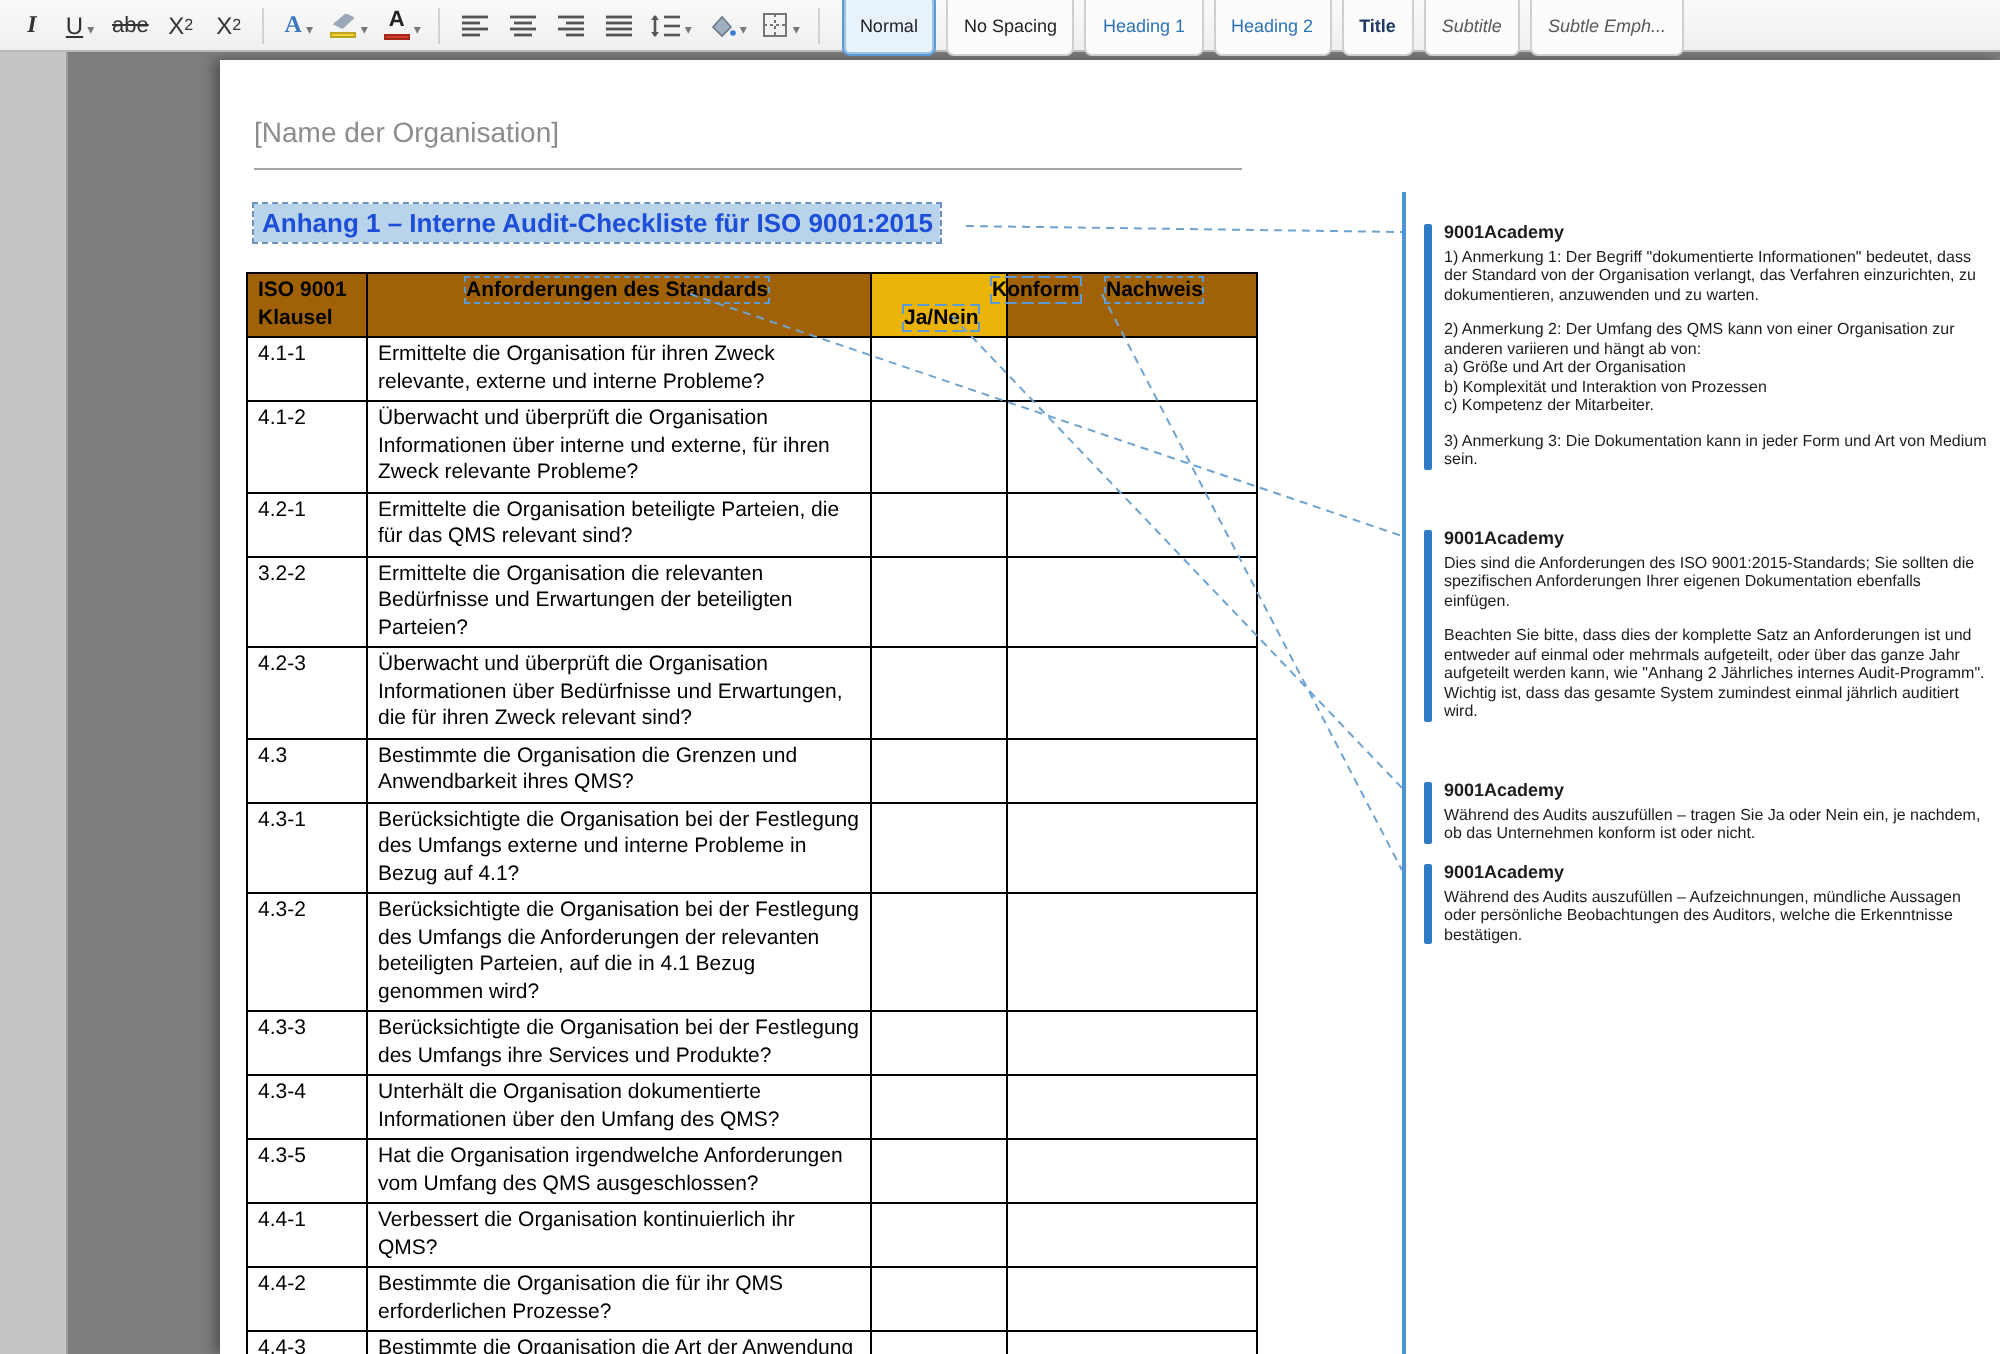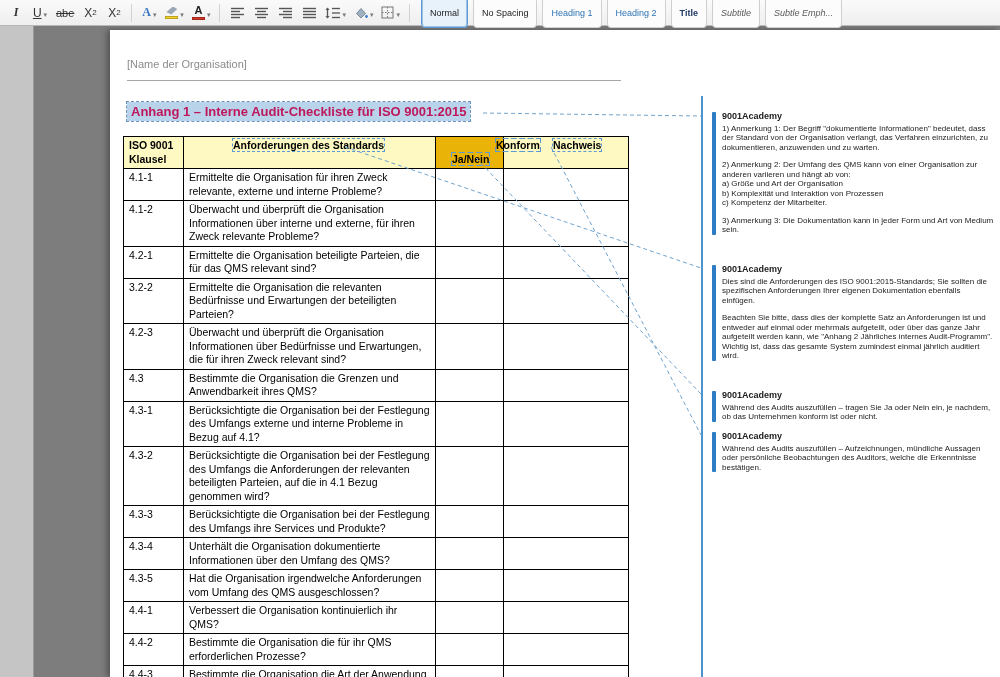--- a/index.html
+++ b/index.html
@@ -57,36 +57,36 @@
   }
   .sheet {
     position:absolute; top:30px; left:110px; width:890px; height:647px;
     background:#ffffff; box-shadow:-3px 0 6px rgba(0,0,0,.35); z-index:10;
   }
 
   
   .org {
     position:absolute; left:17px; top:28px; width:494px;
     border-bottom:1px solid #a6a6a6; padding-bottom:10px;
-    font-size:11px; color:#8c8c8c;
+    font-size:14px; color:#8c8c8c;
   }
   .heading-line { position:absolute; left:17px; top:72px; white-space:nowrap; }
   .heading-sel {
     display:inline-block; background:#b9d3ea; outline:1px dashed #6b93bd;
-    padding:2px 4px; font-size:13px; font-weight:bold; color:#be185d;
+    padding:2px 4px; font-size:13px; font-weight:bold; color:#1d4ed8;
   }
   .doc-table {
     position:absolute; left:13px; top:106px; width:505px;
     border-collapse:collapse; table-layout:fixed;
     font-size:10.5px; line-height:13.5px; color:#000;
   }
   .doc-table td, .doc-table th {
     border:1px solid #000; vertical-align:top; padding:2px 5px; text-align:left;
   }
-  .doc-table th { background:#fef9c3; font-weight:bold; }
+  .doc-table th { background:#a16207; font-weight:bold; }
   .doc-table th.konform-h { background:#eab308;padding-left:16px; }
   .pre { white-space:pre-line; }
   .anchor { outline:1px dashed #5b9bd5;margin-left:44px; }
 
   
   .comment {
     position:absolute; left:712px; width:282px; display:flex; gap:6px; z-index:30;
   }
   .comment.c0 { top:112px; } .comment.c1 { top:265px; }
   .comment.c2 { top:391px; } .comment.c3 { top:432px; }

